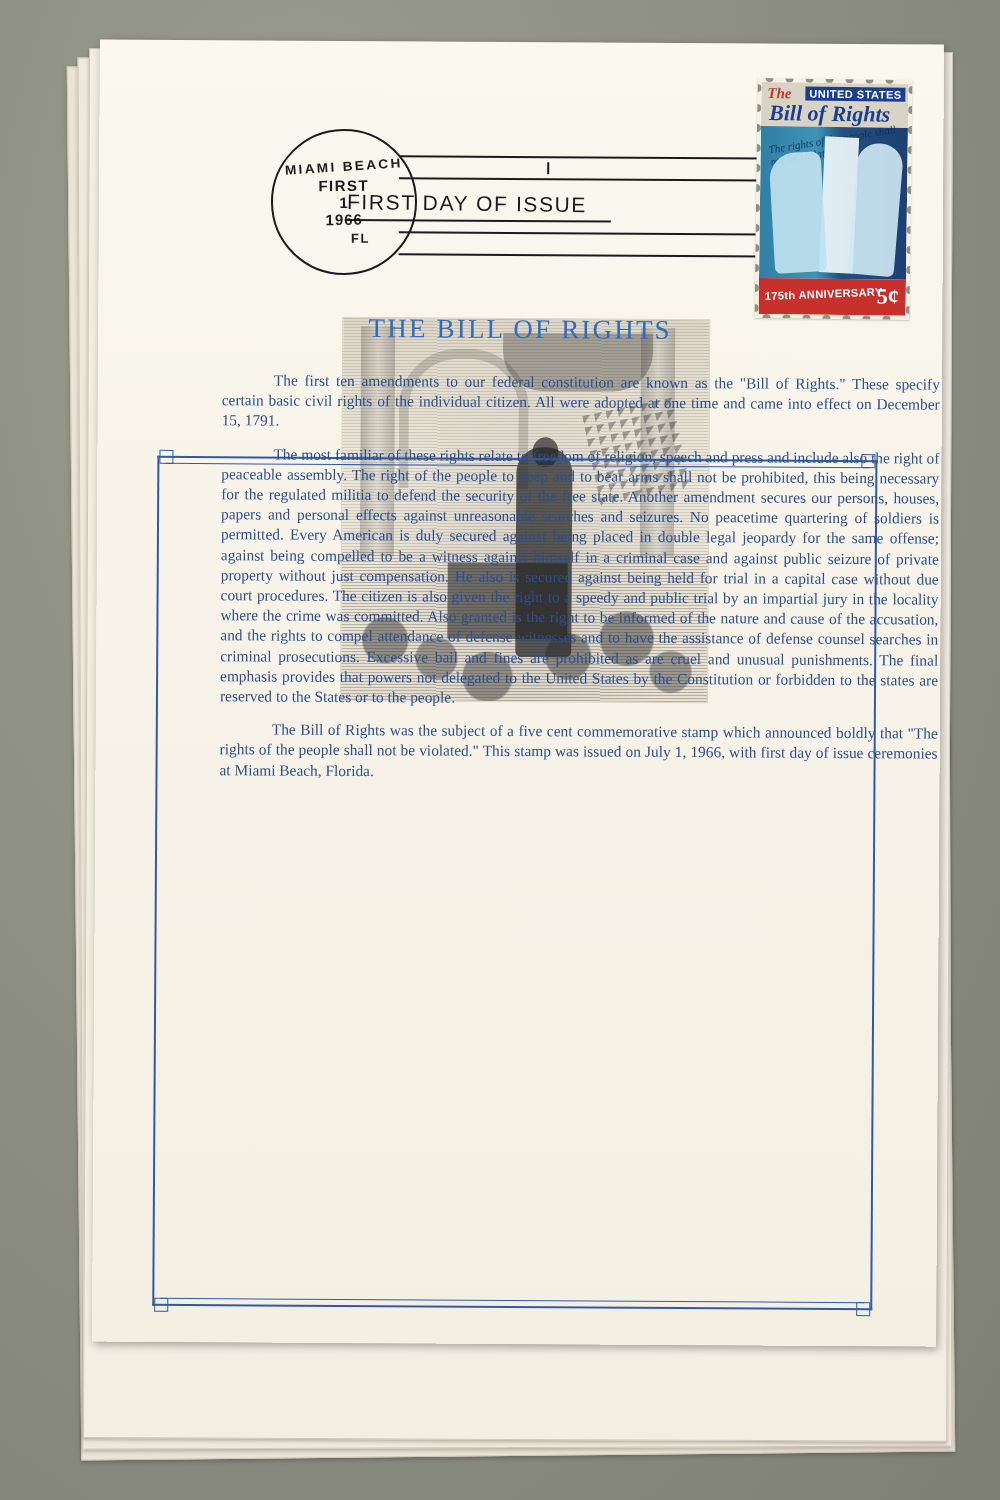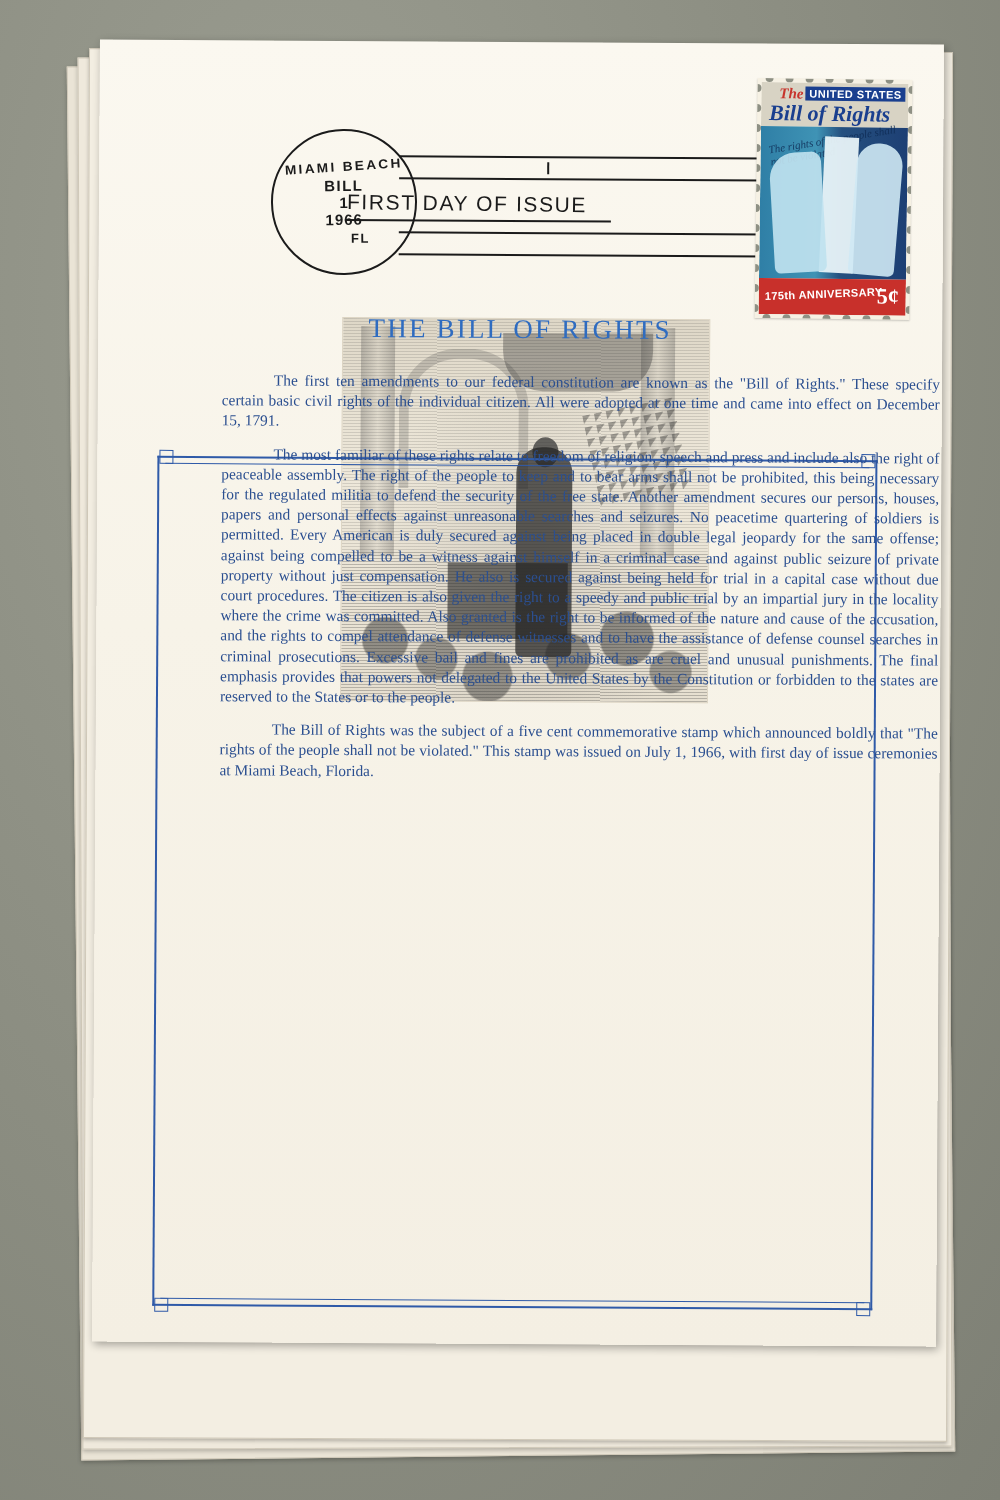--- a/index.html
+++ b/index.html
@@ -146,21 +146,21 @@
     background: #f8f4e8;
     overflow: hidden;
   }
   #stamp-top {
     position: absolute;
     left: 0; right: 0; top: 0; height: 44px;
     background: #d8d3c4;
   }
   .st-the {
     position: absolute;
-    left: 18px; top: 3px;
+    left: 6px; top: 3px;
     color: #c7342c;
     font-family: "Liberation Serif", serif;
     font-style: italic;
     font-weight: 700;
     font-size: 15px;
   }
   .st-us {
     position: absolute;
     left: 44px; top: 4px;
     background: #1a3f8f;
@@ -397,21 +397,21 @@
 
 <div class="stack" id="stack1"></div>
 <div class="stack" id="stack2"></div>
 <div class="stack" id="stack3"></div>
 
 <div id="sheet">
 
   <div id="postmark">
     <div class="pm-circle">
       <div class="pm-city">MIAMI BEACH</div>
-      <div class="pm-month">BILL</div>
+      <div class="pm-month">FIRST</div>
       <div class="pm-day">1</div>
       <div class="pm-year">1966</div>
       <div class="pm-state">FL</div>
     </div>
     <div class="pm-bars">
       <div class="pm-bar b1"></div>
       <div class="pm-bar b2"></div>
       <div class="pm-bar b3"></div>
       <div class="pm-bar b4"></div>
     </div>

